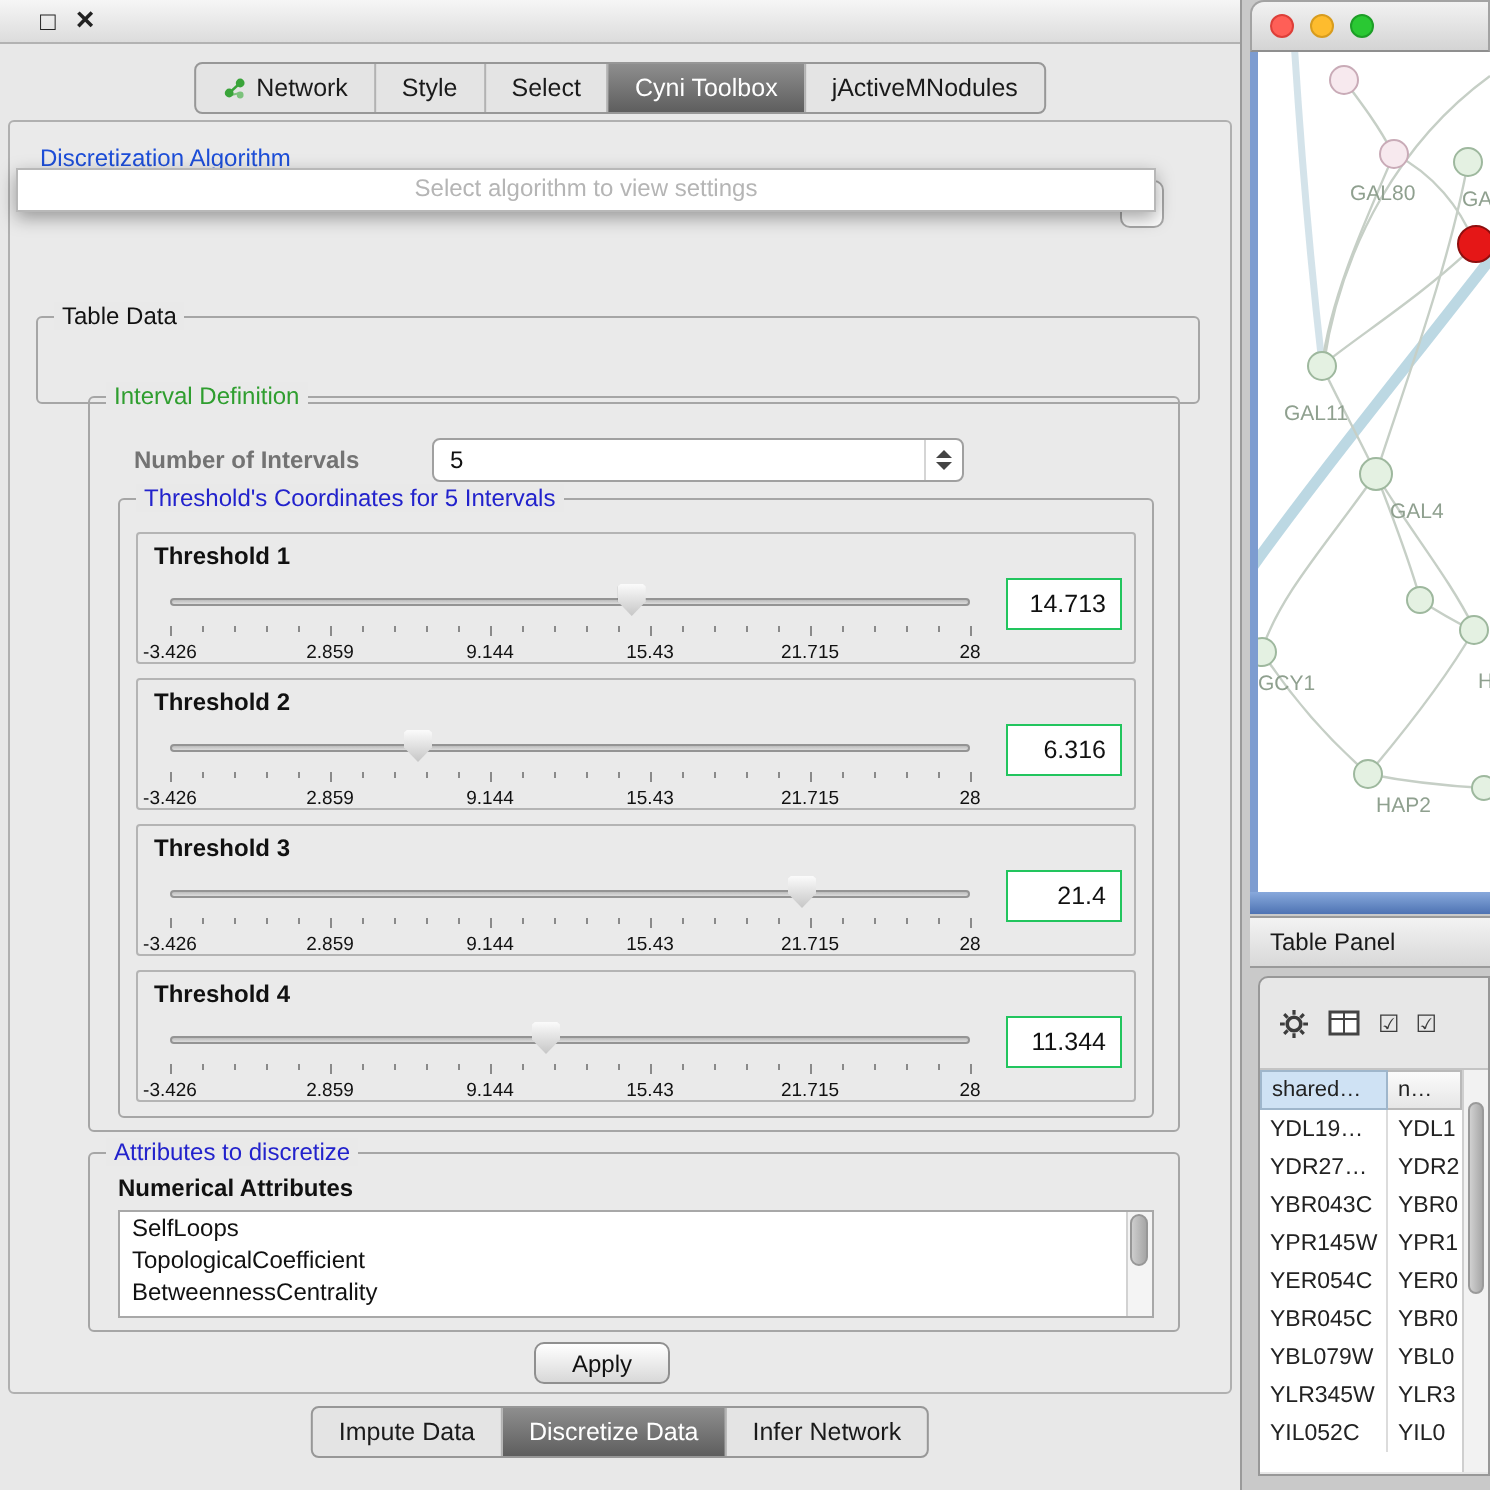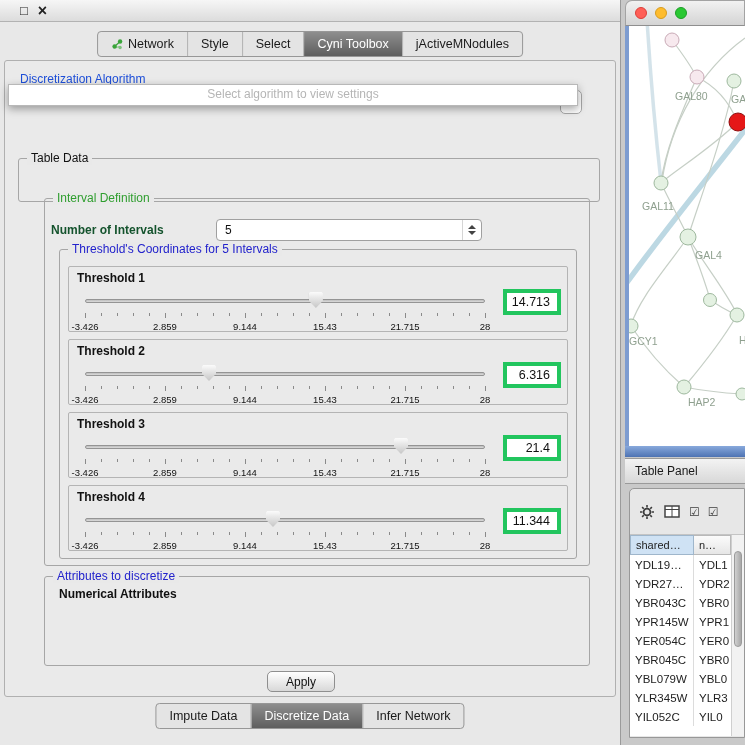--- a/index.html
+++ b/index.html
@@ -40,35 +40,35 @@
   .combo .combo-text { flex:1; white-space:nowrap; overflow:hidden; }
   .combo .arrows { display:flex; flex-direction:column; justify-content:center; gap:2px; padding:0 5px; border-left:1px solid #d5d5d5; align-self:stretch; }
   .combo .arrows i { display:block; width:0; height:0; border-left:4px solid transparent; border-right:4px solid transparent; }
   .combo .arrows i.up { border-bottom:4px solid #444; }
   .combo .arrows i.down { border-top:4px solid #444; }
 
   .g-tabledata { left:18px; top:142px; width:582px; height:44px;margin-top:16px; }
   .g-tabledata .combo { left:8px; right:8px; top:10px; height:26px; }
 
   .g-interval { left:44px; top:198px; width:546px; height:368px; }
-  .ni-label { position:absolute; left:6px; top:24px; font-size:12px; font-weight:bold; color:#14532d; }
+  .ni-label { position:absolute; left:22px; top:24px; font-size:12px; font-weight:bold; color:#737373; }
   .ni-combo { left:171px; top:20px; width:266px; height:22px; }
 
   .g-thresholds { left:14px; top:50px; width:518px; height:310px; }
 
   .th-panel { position:absolute; left:8px; width:500px; height:66px; border:1px solid #b4b4b4; border-radius:2px; background:#eaeaea; }
   .th-name { position:absolute; left:8px; top:4px; font-size:12px; font-weight:bold; color:#111;text-align:right; }
   .slider { position:absolute; left:16px; top:24px; width:400px; height:42px; }
   .track { position:absolute; left:0; right:0; top:8px; height:4px; background:linear-gradient(#bdbdbd,#dcdcdc); border:1px solid #949494; border-radius:2px; }
   .thumb { position:absolute; top:1px; width:14px; height:16px; background:linear-gradient(#fbfbfb,#c6c6c6); clip-path:polygon(0 8%,10% 0,90% 0,100% 8%,100% 55%,50% 100%,0 55%); filter:drop-shadow(0 0 1px rgba(0,0,0,.55)); }
   .ticks { position:absolute; left:0; right:0; top:22px; height:6px; }
   .tick { position:absolute; top:0; width:1px; height:3px; background:#8a8a8a; }
   .tick.major { height:5px; }
   .scale-label { position:absolute; top:30px; transform:translateX(-50%); font-size:9.5px; color:#111; white-space:nowrap; }
-  .value-box { position:absolute; right:6px; top:22px; width:58px; height:26px; background:#fff; border:4px solid #22c55e; font-size:12.5px; color:#111; display:flex; align-items:center; justify-content:flex-end; padding-right:7px; }
+  .value-box { position:absolute; right:6px; top:22px; width:58px; height:26px; background:#fff; border:1px solid #22c55e; font-size:12.5px; color:#111; display:flex; align-items:center; justify-content:flex-end; padding-right:7px; }
 
   .g-attrs { left:44px; top:576px; width:546px; height:90px; }
   .attrs-title { position:absolute; left:14px; top:10px; font-size:12px; font-weight:bold; color:#111; }
   .listbox { position:absolute; left:14px; top:28px; width:518px; height:54px; background:#fff; border:1px solid #a8a8a8; overflow:hidden; }
   .attr-item { font-size:12px; color:#111; padding:1px 6px; white-space:nowrap; }
   .lb-scroll { position:absolute; right:0; top:0; bottom:0; width:13px; background:#f4f4f4; border-left:1px solid #d2d2d2; }
   .lb-thumb { position:absolute; left:1px; top:1px; width:9px; height:26px; border-radius:5px; background:linear-gradient(90deg,#cdcdcd,#a6a6a6); border:1px solid #979797; }
 
   .apply-btn { position:absolute; left:267px; top:671px; width:68px; height:21px; border:1px solid #8f8f8f; border-radius:5px; background:linear-gradient(#ffffff,#d8d8d8); font-size:12px; color:#111; font-family:inherit; }
 
@@ -336,20 +336,30 @@
               </div>
               <div class="value-box">11.344</div>
             </div>
           </div>
       </div>
     </div>
 
     <div class="group g-attrs">
       <span class="legend blue">Attributes to discretize</span>
       <div class="attrs-title">Numerical Attributes</div>
+      <div class="listbox">
+        <div id="attr-items">
+            <div class="attr-item">SelfLoops</div>
+            <div class="attr-item">TopologicalCoefficient</div>
+            <div class="attr-item">BetweennessCentrality</div>
+          </div>
+        <div class="lb-scroll">
+          <div class="lb-thumb"></div>
+        </div>
+      </div>
     </div>
 
     <button class="apply-btn">Apply</button>
 
     <div class="tabbar bottom" id="bottom-tabbar">
         <div class="tab">
           <span>Impute Data</span>
         </div>
         <div class="tab selected">
           <span>Discretize Data</span>

